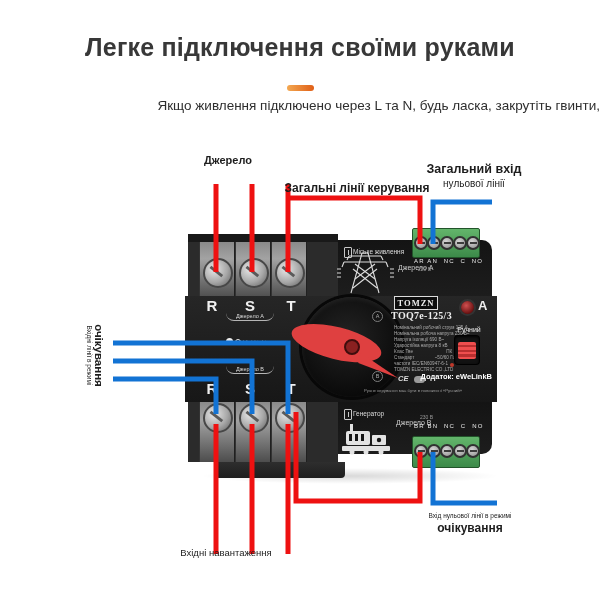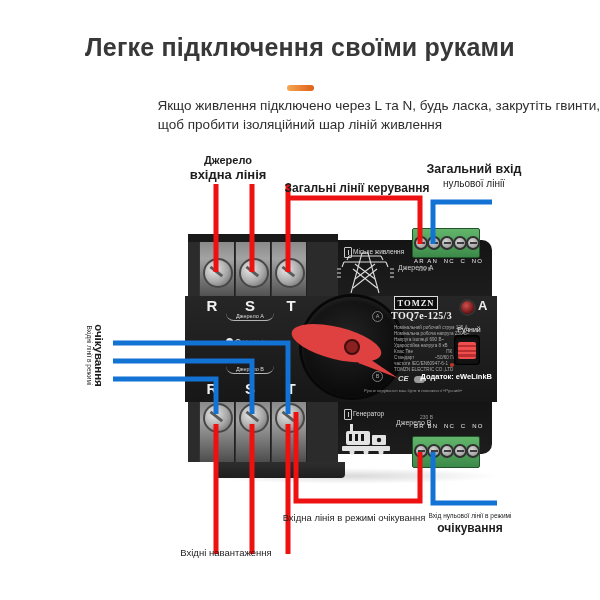--- a/index.html
+++ b/index.html
@@ -77,21 +77,20 @@
   .rot-small{font-size:6.5px;color:#2a2a2a;}
 </style>
 </head>
 <body>
 
 <div class="stage">
 
   <div class="abs title">Легке підключення своїми руками</div>
   <div class="abs dash"></div>
   <div class="abs sub" style="top:98px;text-align:right;">Якщо живлення підключено через L та N, будь ласка, закрутіть гвинти,</div>
-  <div class="abs sub" style="top:117px;">щоб пробити ізоляційний шар ліній живлення</div>
 
   <div class="abs shadow"></div>
 
   <div class="abs blockframe" style="left:188px;top:234px;width:150px;height:64px;">
     <div class="cap"></div>
     <div class="mod" style="left:11px;top:8px;height:56px;">
         <div class="screw" style="top:16px;"></div>
       </div>
     <div class="mod" style="left:47px;top:8px;height:56px;">
         <div class="screw" style="top:16px;"></div>
@@ -227,28 +226,26 @@
     <polyline class="wire-red" points="296,412 296,501 420,501 420,452"></polyline>
 
     <polyline class="wire-blue" points="492,202 433,202 433,244"></polyline>
     <polyline class="wire-blue" points="113,343 288,343 288,414"></polyline>
     <polyline class="wire-blue" points="113,361 252,361 252,414"></polyline>
     <polyline class="wire-blue" points="113,379 216,379 216,414"></polyline>
     <polyline class="wire-blue" points="433,452 433,503 497,503"></polyline>
   </svg>
 
   <div class="abs lab" style="left:178px;top:154px;width:100px;font-size:11px;font-weight:600;z-index:6;">Джерело</div>
-  <div class="abs lab" style="left:166px;top:167px;width:124px;font-size:13px;font-weight:600;z-index:6;">вхідна лінія</div>
   <div class="abs lab" style="left:414px;top:162px;width:120px;font-size:12.5px;font-weight:700;z-index:6;">Загальний вхід</div>
   <div class="abs lab" style="left:272px;top:181px;width:170px;font-size:12px;font-weight:600;z-index:6;">Загальні лінії керування</div>
   <div class="abs lab" style="left:414px;top:178px;width:120px;font-size:10px;z-index:6;">нульової лінії</div>
   <div class="abs rot-wrap">
     <div class="rot-in">
       <div class="rot-big">очікування</div>
       <div class="rot-small">Вхідні лінії в режимі</div>
     </div>
   </div>
-  <div class="abs lab" style="left:254px;top:512px;width:200px;font-size:9.5px;z-index:6;">Вхідна лінія в режимі очікування</div>
   <div class="abs lab" style="left:410px;top:512px;width:120px;font-size:6.5px;z-index:6;">Вхід нульової лінії в режимі</div>
   <div class="abs lab" style="left:410px;top:521px;width:120px;font-size:12px;font-weight:600;z-index:6;">очікування</div>
   <div class="abs lab" style="left:146px;top:547px;width:160px;font-size:9.5px;z-index:6;">Вхідні навантаження</div>
 
 </div>
 
 </body></html>

